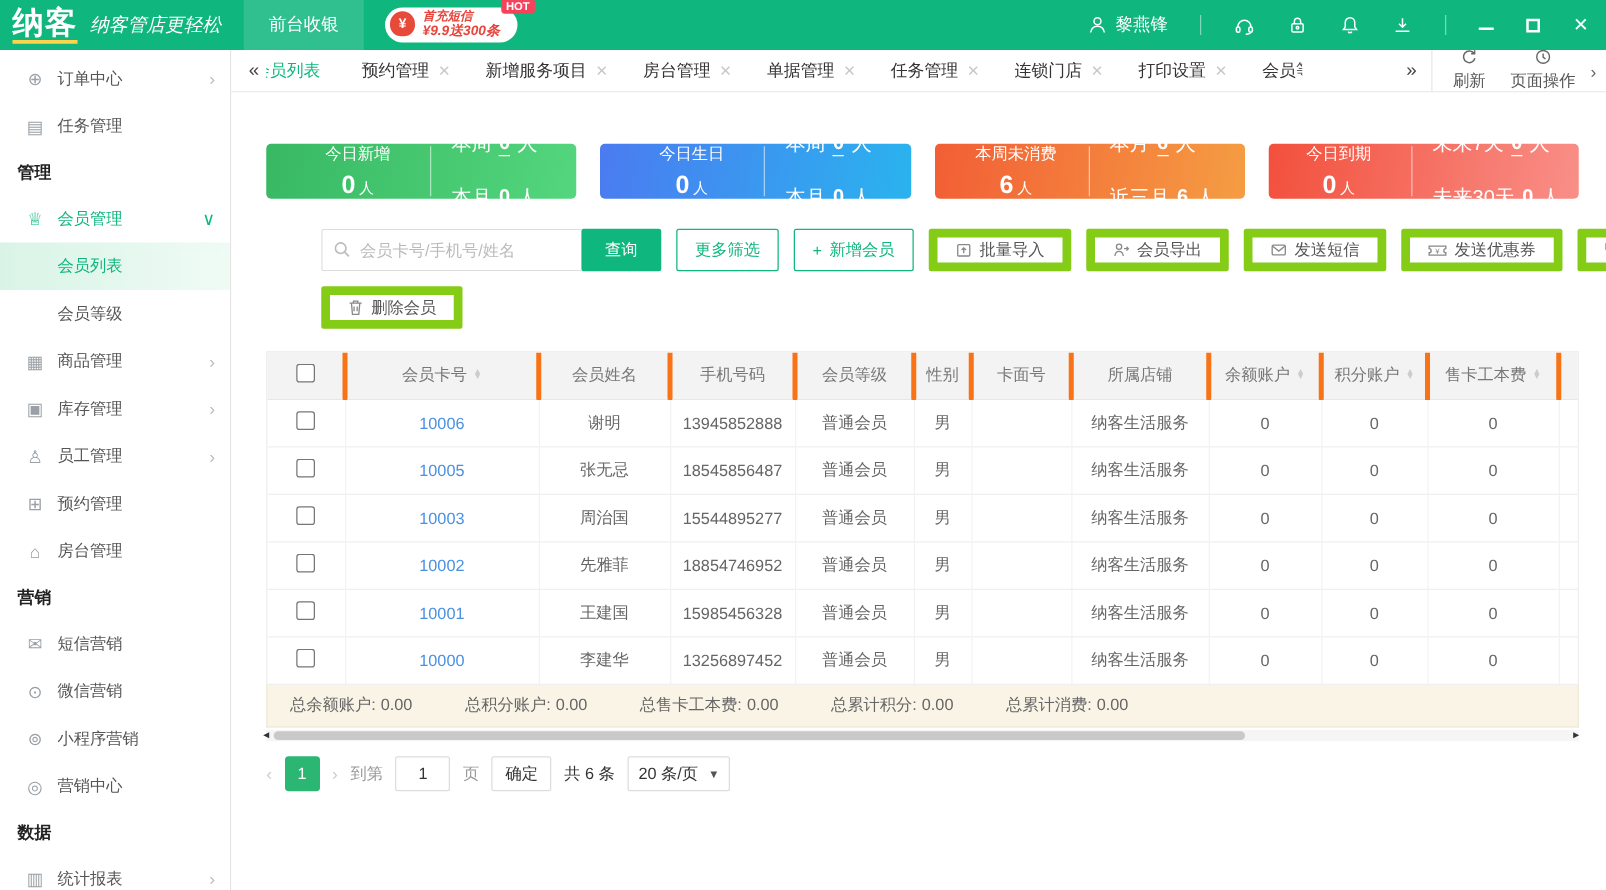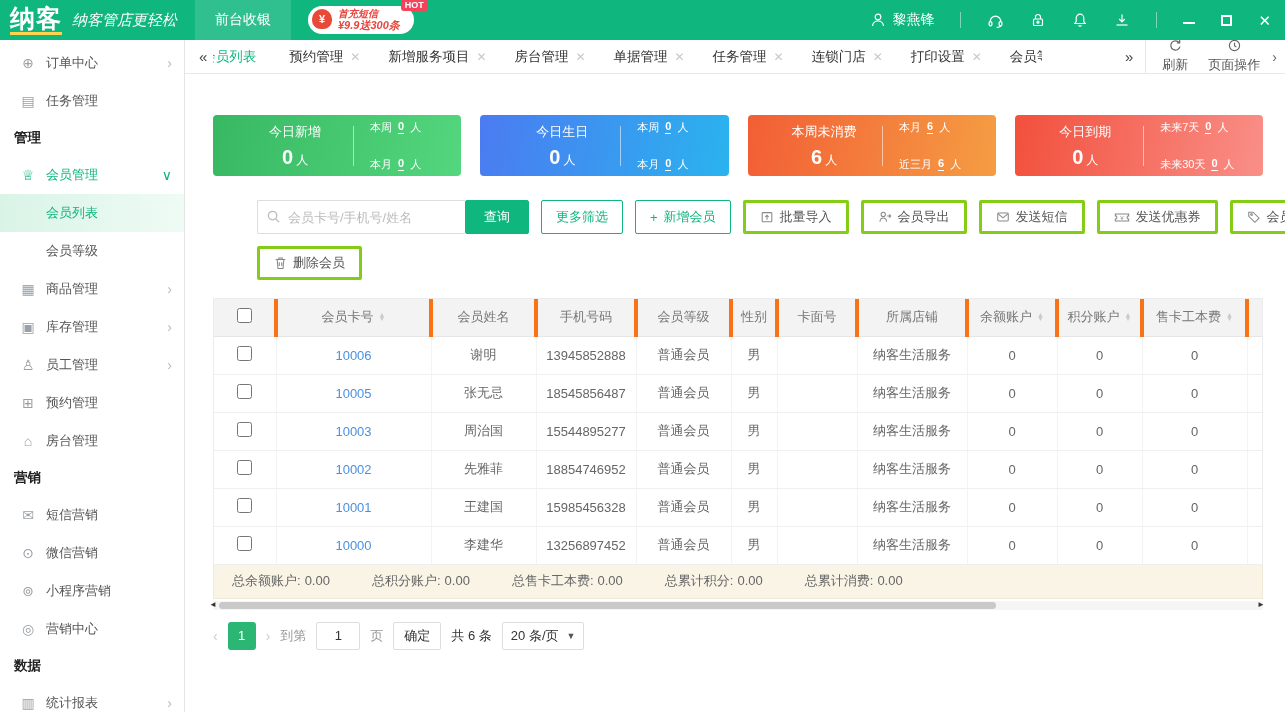--- a/index.html
+++ b/index.html
@@ -53,44 +53,44 @@
   .tab.clip-left .tab-label { margin-left:-11px; }
   .tab.clip-right { width:46px; overflow:hidden; padding-right:0; }
   .tabbar-right { margin-left:auto; display:flex; align-items:center; height:100%; }
   .tb-vdiv { width:1px; height:100%; background:#e8e8e8; margin:0 6px; }
   .tb-act { display:flex; align-items:center; gap:4px; color:#555; padding:0 10px; cursor:pointer; white-space:nowrap;flex-direction:column; }
   .tb-arrow { color:#666; padding:0 8px 0 2px; cursor:pointer; font-size:14px; }
 
   
   .main { flex:1; overflow:hidden; padding:0 22px 0 28px; background:#fff; }
   .stats-row { display:flex; gap:19px; margin-top:41px; }
-  .stat-card { flex:1; height:61px; border-radius:4px; color:#fff; display:flex; align-items:center; justify-content:center; padding:0 10px; }
+  .stat-card { flex:1; height:44px; border-radius:4px; color:#fff; display:flex; align-items:center; justify-content:center; padding:0 10px; }
   .stat-card.green  { background:linear-gradient(100deg,#38b863,#53d67d); }
   .stat-card.blue   { background:linear-gradient(100deg,#4b7bf1,#2ab3ee); }
   .stat-card.orange { background:linear-gradient(100deg,#f25e35,#f59d43); }
   .stat-card.red    { background:linear-gradient(100deg,#f2503c,#f98f88); }
   .sc-left { text-align:center; min-width:84px; }
   .sc-title { font-size:13px; margin-bottom:5px; }
   .sc-big { font-size:20px; font-weight:bold; }
   .sc-unit { font-size:12px; font-weight:normal; margin-left:3px; }
   .sc-div { width:1px; height:40px; background:rgba(255,255,255,.55); margin:0 16px; }
-  .sc-rows { display:flex; flex-direction:column; gap:22px; font-size:11px; }
+  .sc-rows { display:flex; flex-direction:column; gap:22px; font-size:16px; }
   .sc-row { display:flex; align-items:center; gap:6px; }
   .sc-num { font-weight:bold; border-bottom:1px solid #fff; line-height:1.1; }
 
   .toolbar { display:flex; align-items:center; gap:12px; margin-top:24px; flex-wrap:nowrap;margin-left:44px; }
   .search-group { display:flex; align-items:stretch; }
   .search-wrap { position:relative; }
   .search-input { width:208px; height:34px; border:1px solid #ddd; border-right:none; border-radius:2px 0 0 2px; padding:0 8px 0 30px; font-size:13px; color:#333; outline:none; }
   .search-input::placeholder { color:#bbb; }
   .search-icon { position:absolute; left:9px; top:9px; color:#bbb; }
   .btn { height:34px; display:inline-flex; align-items:center; gap:6px; padding:0 14px; border-radius:2px; cursor:pointer; font-size:13px; white-space:nowrap; background:#fff; }
   .btn-solid { background:#0fb67e; color:#fff; border:1px solid #0fb67e; padding:0 18px; }
   .btn-green { border:1px solid #0fb67e; color:#0fb67e; }
-  .btn-gray { border:3px solid #84cc16; color:#555; }
+  .btn-gray { border:7px solid #84cc16; color:#555; }
   .btn-gray svg { color:#888; }
   .row2 { margin-top:12px; }
 
   
   .table-clip { margin-top:18px; width:100%; overflow:hidden; border-top:1px solid #ececec; border-left:1px solid #ececec; border-right:1px solid #ececec;}
   table.members { border-collapse:collapse; table-layout:fixed; width:1093px; }
   .members th { background:#f3f3f3; height:37px; font-weight:normal; color:#777; font-size:13px; border-bottom:1px solid #e6e6e6; border-right:4px solid #f97316; }
   .members td { height:38px; text-align:center; color:#666; font-size:13px; border-bottom:1px solid #efefef; border-right:1px solid #f3f3f3; background:#fff; }
   .members a.link { color:#4a90e2; text-decoration:none; cursor:pointer; }
   .th-flex { display:inline-flex; align-items:center; gap:5px; }

